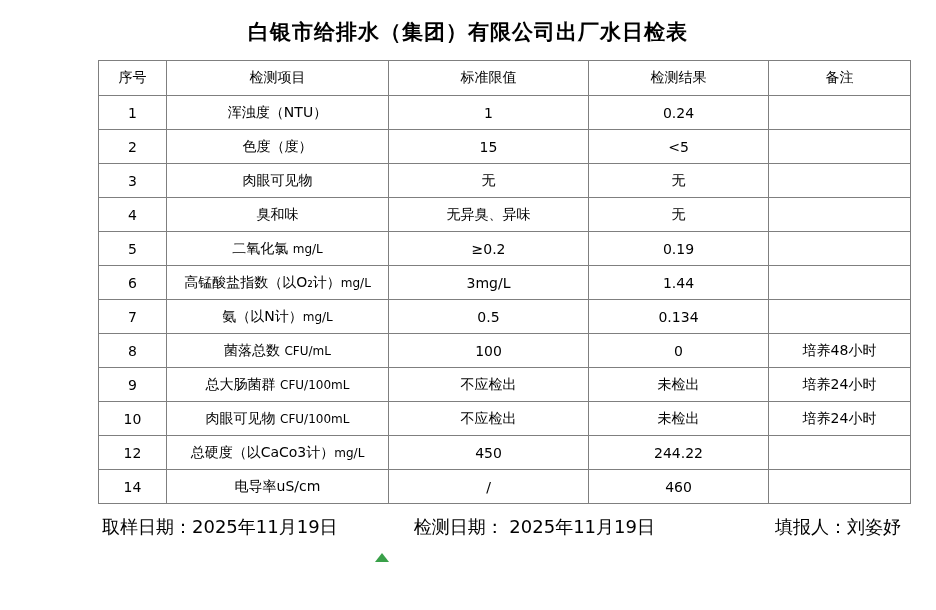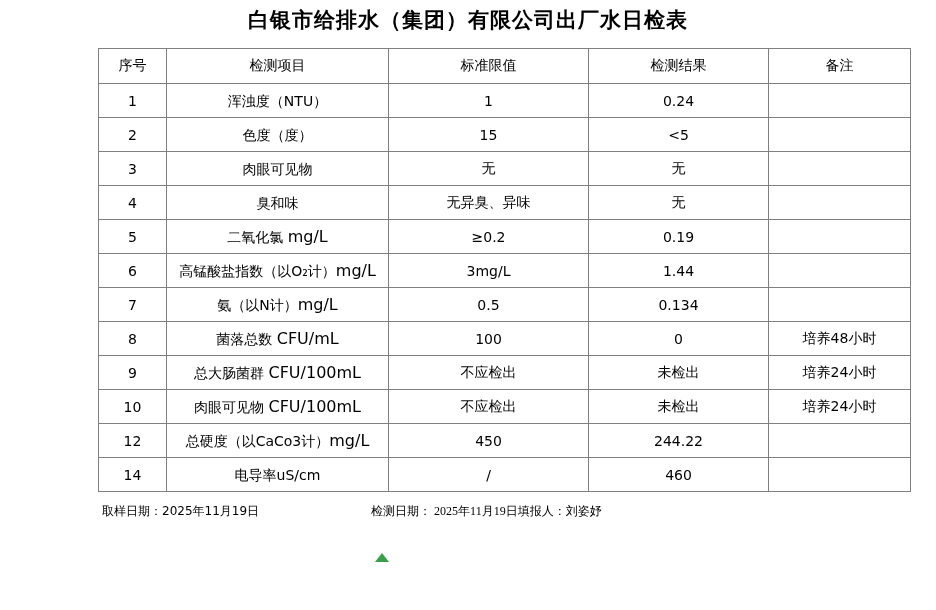--- a/index.html
+++ b/index.html
@@ -18,21 +18,21 @@
     position: relative;
     width: 936px;
     height: 610px;
     box-sizing: border-box;
   }
   .doc-title {
     text-align: center;
     font-size: 21px;
     font-weight: bold;
     letter-spacing: 1px;
-    padding-top: 6px;
+    padding-top: 18px;
     padding-bottom: 14px;
     font-family: "DejaVu Sans", "Liberation Sans", sans-serif;
   }
   .table-wrap {
     margin: 0 98px;
   }
   table.report {
     border-collapse: collapse;
     width: 812px;
     table-layout: fixed;
@@ -51,37 +51,37 @@
   }
   table.report thead td {
     height: 34px;
   }
   .col-no { width: 68px; }
   .col-item { width: 222px; }
   .col-limit { width: 200px; }
   .col-result { width: 180px; }
   .col-remark { width: 142px; }
   .small {
-    font-size: 16px;
+    font-size: 12px;
   }
   .footer {
     margin: 0 62px;
     display: flex;
     justify-content: flex-start;
     align-items: center;
-    font-size: 12px;
+    font-size: 18px;
     padding-top: 11px;
     font-family: "DejaVu Sans", "Liberation Sans", sans-serif;
   }
   .footer .f-item {
     white-space: nowrap;
   }
   .f-sample { margin-left: 40px; }
-  .f-test { margin-left: 112px; font-family: Liberation Serif, serif; }
-  .f-filler { }
+  .f-test { margin-left: 76px; }
+  .f-filler { margin-left: 120px; }
   .corner-mark {
     position: absolute;
     left: 375px;
     top: 553px;
     width: 0;
     height: 0;
     border-left: 7px solid transparent;
     border-right: 7px solid transparent;
     border-bottom: 9px solid #39a049;
   }

